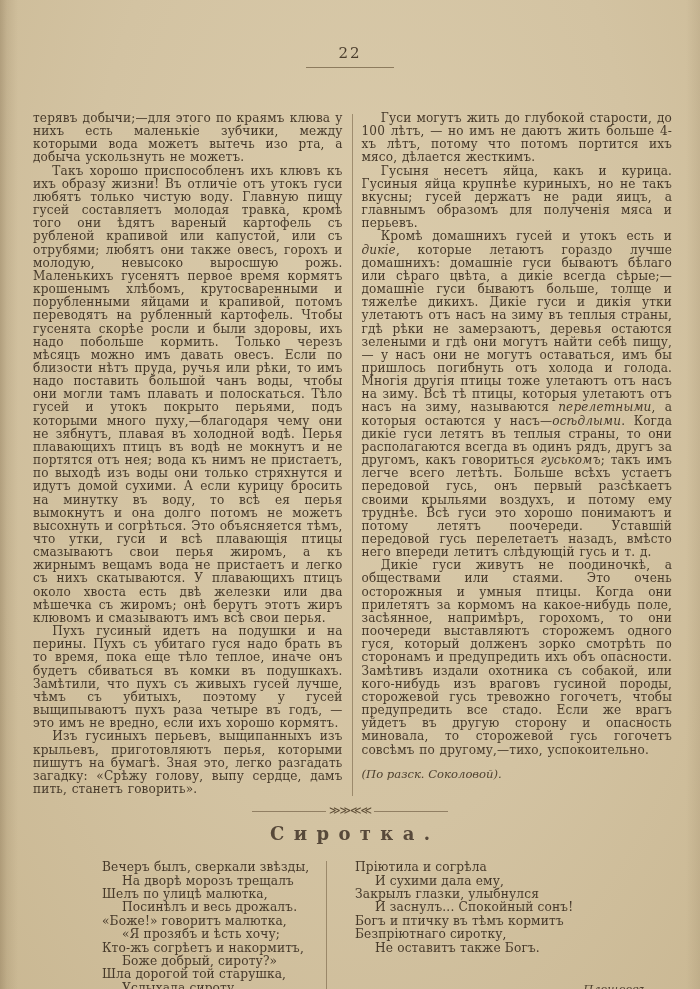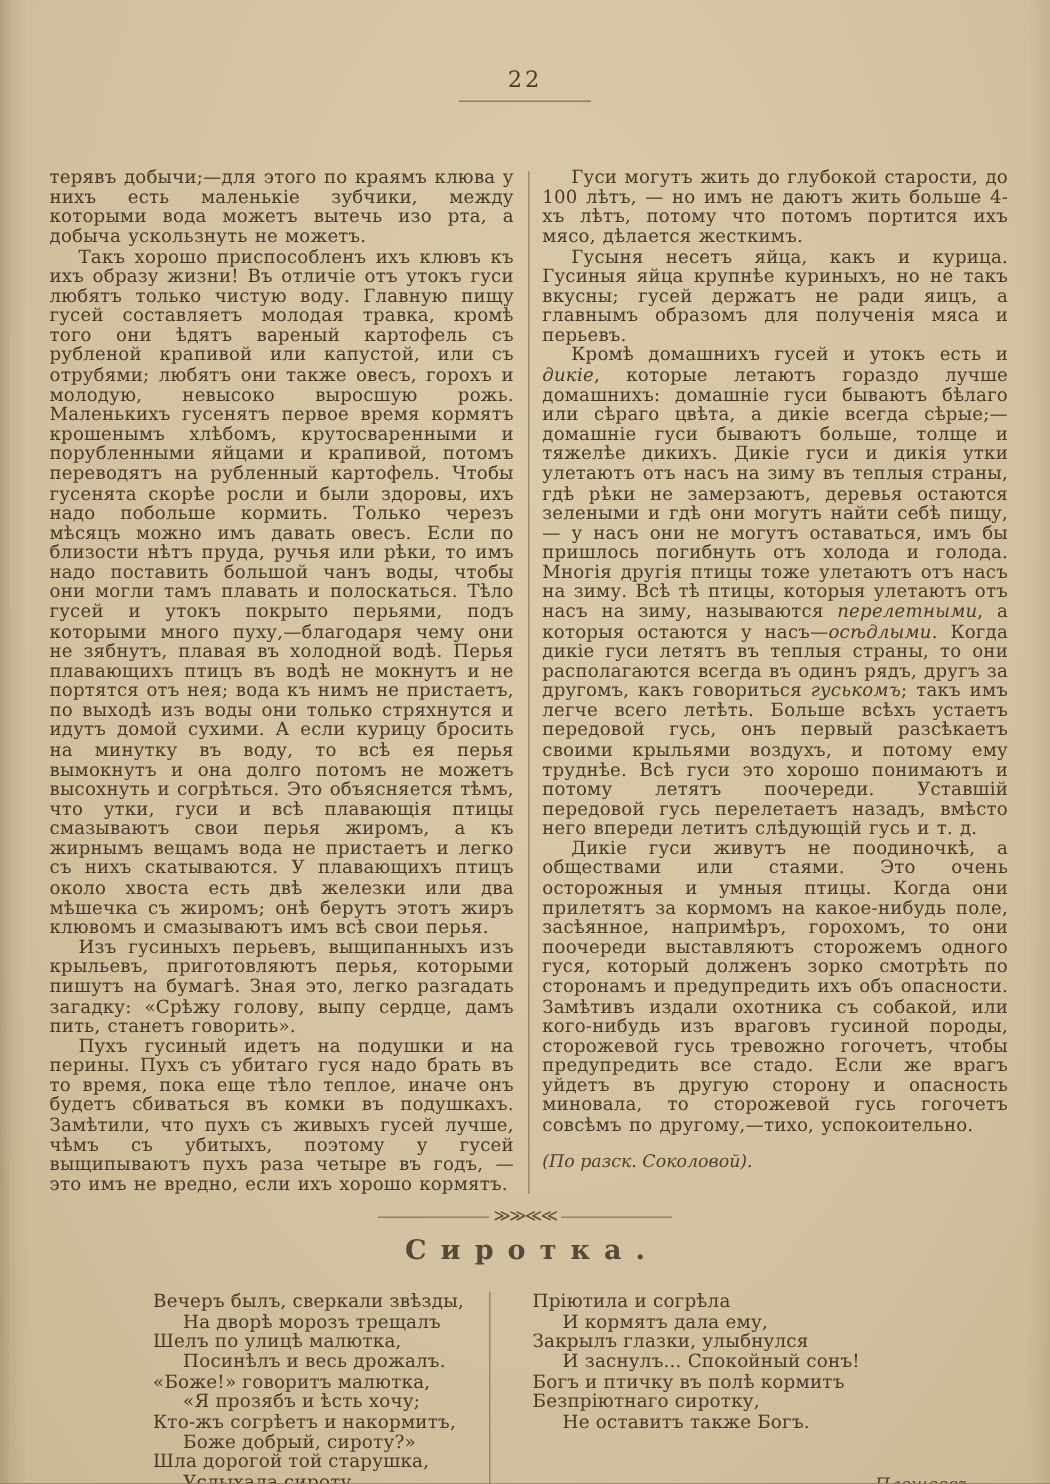--- a/index.html
+++ b/index.html
@@ -96,22 +96,22 @@
 
   <div class="pnum-wrap">
     <div class="pnum">22</div>
     <div class="pnum-rule"></div>
   </div>
 
   <div class="article">
     <div class="col col-left">
         <p class="para"><span>терявъ добычи;—для этого по краямъ клюва у нихъ есть маленькіе зубчики, между которыми вода можетъ вытечь изо рта, а добыча ускользнуть не можетъ.</span></p>
         <p class="para ind"><span>Такъ хорошо приспособленъ ихъ клювъ къ ихъ образу жизни! Въ отличіе отъ утокъ гуси любятъ только чистую воду. Главную пищу гусей составляетъ молодая травка, кромѣ того они ѣдятъ вареный картофель съ рубленой крапивой или капустой, или съ отрубями; любятъ они также овесъ, горохъ и молодую, невысоко выросшую рожь. Маленькихъ гусенятъ первое время кормятъ крошенымъ хлѣбомъ, крутосваренными и порубленными яйцами и крапивой, потомъ переводятъ на рубленный картофель. Чтобы гусенята скорѣе росли и были здоровы, ихъ надо побольше кормить. Только черезъ мѣсяцъ можно имъ давать овесъ. Если по близости нѣтъ пруда, ручья или рѣки, то имъ надо поставить большой чанъ воды, чтобы они могли тамъ плавать и полоскаться. Тѣло гусей и утокъ покрыто перьями, подъ которыми много пуху,—благодаря чему они не зябнутъ, плавая въ холодной водѣ. Перья плавающихъ птицъ въ водѣ не мокнутъ и не портятся отъ нея; вода къ нимъ не пристаетъ, по выходѣ изъ воды они только стряхнутся и идутъ домой сухими. А если курицу бросить на минутку въ воду, то всѣ ея перья вымокнутъ и она долго потомъ не можетъ высохнуть и согрѣться. Это объясняется тѣмъ, что утки, гуси и всѣ плавающія птицы смазываютъ свои перья жиромъ, а къ жирнымъ вещамъ вода не пристаетъ и легко съ нихъ скатываются. У плавающихъ птицъ около хвоста есть двѣ железки или два мѣшечка съ жиромъ; онѣ берутъ этотъ жиръ клювомъ и смазываютъ имъ всѣ свои перья.</span></p>
+        <p class="para ind"><span>Пухъ гусиный идетъ на подушки и на перины. Пухъ съ убитаго гуся надо брать въ то время, пока еще тѣло теплое, иначе онъ будетъ сбиваться въ комки въ подушкахъ. Замѣтили, что пухъ съ живыхъ гусей лучше, чѣмъ съ убитыхъ, поэтому у гусей выщипываютъ пухъ раза четыре въ годъ, — это имъ не вредно, если ихъ хорошо кормятъ.</span></p>
         <p class="para ind"><span>Изъ гусиныхъ перьевъ, выщипанныхъ изъ крыльевъ, приготовляютъ перья, которыми пишутъ на бумагѣ. Зная это, легко разгадать загадку: «Срѣжу голову, выпу сердце, дамъ пить, станетъ говорить».</span></p>
-        <p class="para ind"><span>Пухъ гусиный идетъ на подушки и на перины. Пухъ съ убитаго гуся надо брать въ то время, пока еще тѣло теплое, иначе онъ будетъ сбиваться въ комки въ подушкахъ. Замѣтили, что пухъ съ живыхъ гусей лучше, чѣмъ съ убитыхъ, поэтому у гусей выщипываютъ пухъ раза четыре въ годъ, — это имъ не вредно, если ихъ хорошо кормятъ.</span></p>
       </div>
     <div class="col-divider"></div>
     <div class="col col-right">
       <div>
           <p class="para ind"><span>Гуси могутъ жить до глубокой старости, до 100 лѣтъ, — но имъ не даютъ жить больше 4-хъ лѣтъ, потому что потомъ портится ихъ мясо, дѣлается жесткимъ.</span></p>
           <p class="para ind"><span>Гусыня несетъ яйца, какъ и курица. Гусиныя яйца крупнѣе куриныхъ, но не такъ вкусны; гусей держатъ не ради яицъ, а главнымъ образомъ для полученія мяса и перьевъ.</span></p>
           <p class="para ind"><span>Кромѣ домашнихъ гусей и утокъ есть и </span><span class="it">дикіе</span><span>, которые летаютъ гораздо лучше домашнихъ: домашніе гуси бываютъ бѣлаго или сѣраго цвѣта, а дикіе всегда сѣрые;—домашніе гуси бываютъ больше, толще и тяжелѣе дикихъ. Дикіе гуси и дикія утки улетаютъ отъ насъ на зиму въ теплыя страны, гдѣ рѣки не замерзаютъ, деревья остаются зелеными и гдѣ они могутъ найти себѣ пищу, — у насъ они не могутъ оставаться, имъ бы пришлось погибнуть отъ холода и голода. Многія другія птицы тоже улетаютъ отъ насъ на зиму. Всѣ тѣ птицы, которыя улетаютъ отъ насъ на зиму, называются </span><span class="it">перелетными</span><span>, а которыя остаются у насъ—</span><span class="it">осѣдлыми</span><span>. Когда дикіе гуси летятъ въ теплыя страны, то они располагаются всегда въ одинъ рядъ, другъ за другомъ, какъ говориться </span><span class="it">гуськомъ</span><span>; такъ имъ легче всего летѣть. Больше всѣхъ устаетъ передовой гусь, онъ первый разсѣкаетъ своими крыльями воздухъ, и потому ему труднѣе. Всѣ гуси это хорошо понимаютъ и потому летятъ поочереди. Уставшій передовой гусь перелетаетъ назадъ, вмѣсто него впереди летитъ слѣдующій гусь и т. д.</span></p>
           <p class="para ind"><span>Дикіе гуси живутъ не поодиночкѣ, а обществами или стаями. Это очень осторожныя и умныя птицы. Когда они прилетятъ за кормомъ на какое-нибудь поле, засѣянное, напримѣръ, горохомъ, то они поочереди выставляютъ сторожемъ одного гуся, который долженъ зорко смотрѣть по сторонамъ и предупредить ихъ объ опасности. Замѣтивъ издали охотника съ собакой, или кого-нибудь изъ враговъ гусиной породы, сторожевой гусь тревожно гогочетъ, чтобы предупредить все стадо. Если же врагъ уйдетъ въ другую сторону и опасность миновала, то сторожевой гусь гогочетъ совсѣмъ по другому,—тихо, успокоительно.</span></p>
         </div>
       <div class="attribution">(По разск. Соколовой).</div>
@@ -135,24 +135,24 @@
         <div class="pline">«Боже!» говоритъ малютка,</div>
         <div class="pline pind">«Я прозябъ и ѣсть хочу;</div>
         <div class="pline">Кто-жъ согрѣетъ и накормитъ,</div>
         <div class="pline pind">Боже добрый, сироту?»</div>
         <div class="pline">Шла дорогой той старушка,</div>
         <div class="pline pind">Услыхала сироту,</div>
       </div>
     <div class="poem-divider"></div>
     <div class="poem-col right">
         <div class="pline">Пріютила и согрѣла</div>
-        <div class="pline pind">И кормятъ дала ему,</div>
+        <div class="pline pind">И сухими дала ему,</div>
         <div class="pline">Закрылъ глазки, улыбнулся</div>
         <div class="pline pind">И заснулъ... Спокойный сонъ!</div>
-        <div class="pline">Богъ и птичку въ полѣ кормитъ</div>
+        <div class="pline">Богъ и птичку въ тѣмъ кормитъ</div>
         <div class="pline">Безпріютнаго сиротку,</div>
         <div class="pline pind">Не оставитъ также Богъ.</div>
       </div>
   </div>
 
   <div class="poem-author">Плещеевъ.</div>
 
 </div>
 
 </body></html>

